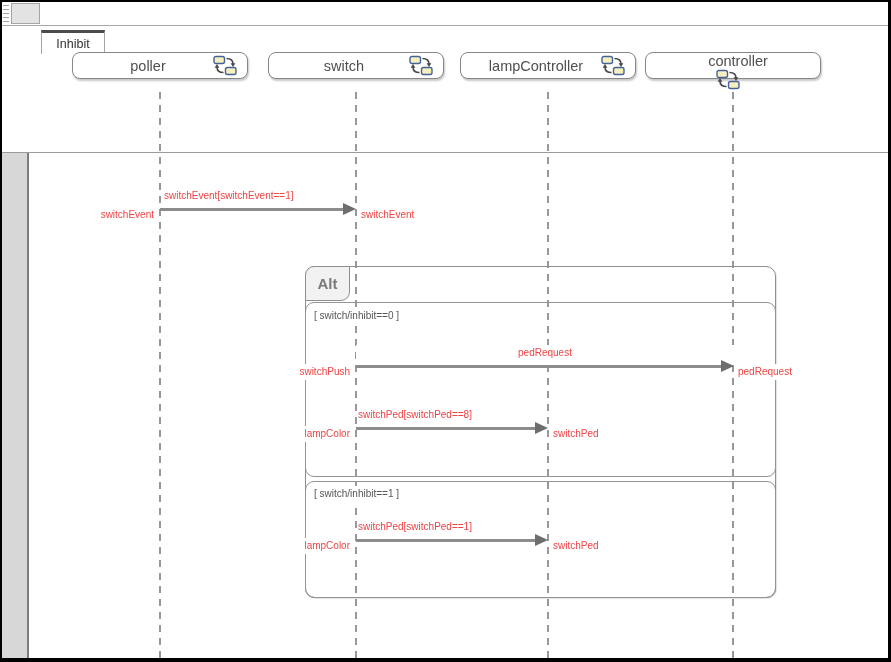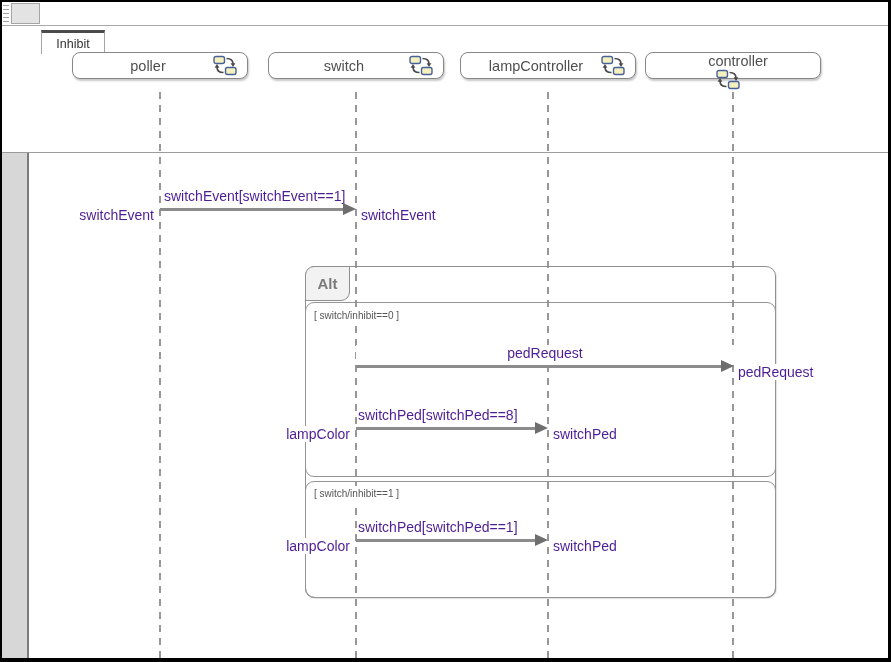--- a/index.html
+++ b/index.html
@@ -86,21 +86,21 @@
   .g1 { left:312px; top:306px; } .g2 { left:312px; top:484px; }
 
   
   .mline { position:absolute; height:3px; background:#8c8c8c; z-index:6; }
   .mhead {
     position:absolute; width:0; height:0; z-index:6;
     border-top:6px solid transparent; border-bottom:6px solid transparent;
     border-left:13px solid #6e6e6e;
   }
   .mlabel {
-    position:absolute; font-size:14px; color:#4c1d95; line-height:16px;
+    position:absolute; font-size:10px; color:#ef4444; line-height:16px;
     white-space:nowrap; background:#fff; z-index:5; padding:0 1px;
   }
   .mlabel-c { text-align:center; }
   .mlabel-r { text-align:right; }
 
   
   .m1-line { left:158px; top:206px; width:184px; }
   .m1-head { left:341px; top:201px; }
   .m1-top  { left:161px; top:186px; }
   .m1-src  { left:30px;  top:205px; width:123px; }
@@ -211,20 +211,21 @@
 
     <div class="mline m1-line"></div>
     <div class="mhead m1-head"></div>
     <div class="mlabel m1-top">switchEvent[switchEvent==1]</div>
     <div class="mlabel mlabel-r m1-src">switchEvent</div>
     <div class="mlabel m1-dst">switchEvent</div>
 
     <div class="mline m2-line"></div>
     <div class="mhead m2-head"></div>
     <div class="mlabel mlabel-c m2-top">pedRequest</div>
+    <div class="mlabel mlabel-r m2-src">switchPush</div>
     <div class="mlabel m2-dst">pedRequest</div>
 
     <div class="mline m3-line"></div>
     <div class="mhead m3-head"></div>
     <div class="mlabel m3-top">switchPed[switchPed==8]</div>
     <div class="mlabel mlabel-r m3-src">lampColor</div>
     <div class="mlabel m3-dst">switchPed</div>
 
     <div class="mline m4-line"></div>
     <div class="mhead m4-head"></div>

